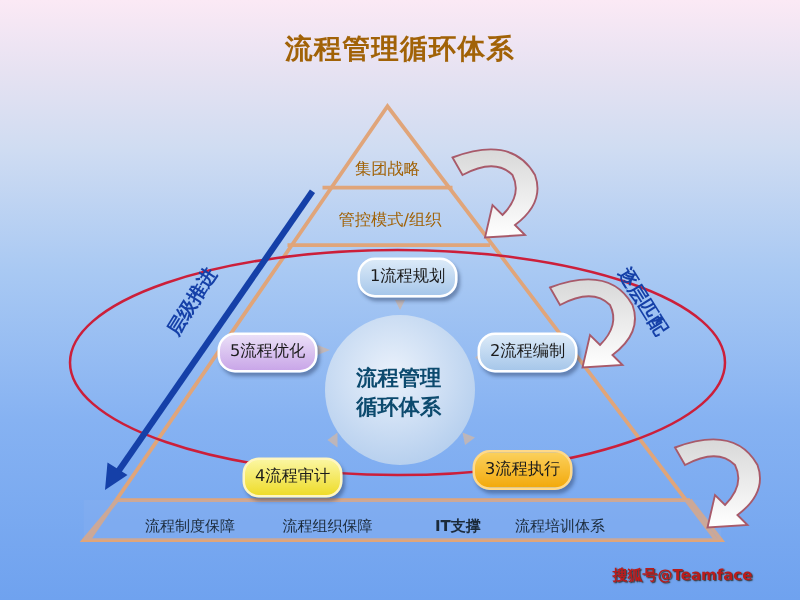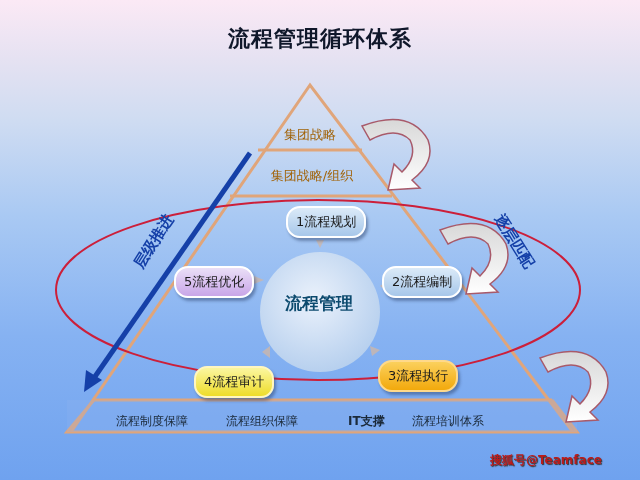--- a/index.html
+++ b/index.html
@@ -3,21 +3,21 @@
 <meta charset="utf-8">
 <style>
   html, body { margin: 0; padding: 0; }
   body {
     width: 640px; height: 480px; overflow: hidden; position: relative;
     font-family: "DejaVu Sans", "Liberation Sans", sans-serif;
     background: linear-gradient(180deg, #fbe9f5 0%, #e6e2f2 12%, #cfdcf2 25%, #a9c9f3 45%, #86b2f2 70%, #6fa2ef 100%);
   }
   .title {
     position: absolute; left: 0; top: 24px; width: 640px; text-align: center;
-    font-size: 22px; font-weight: bold; color: #0f172a; letter-spacing: 1px;
+    font-size: 22px; font-weight: bold; color: #a16207; letter-spacing: 1px;
   }
   svg.diagram { position: absolute; left: 0; top: 0; }
   .tier-label {
     position: absolute; font-size: 13px; color: #a16207; white-space: nowrap;
     transform: translateX(-50%);
   }
   .pill {
     position: absolute; height: 28px; line-height: 28px; padding: 0 8px;
     border-radius: 14px; font-size: 13px; color: #1b1b1b; white-space: nowrap;
     box-shadow: 2px 3px 3px rgba(40,60,100,0.45);
@@ -90,30 +90,31 @@
   </g>
   <g stroke="#a85a6a" stroke-width="1.5" fill="url(#curl)">
     <path d="M440,230 Q488,212 506,244 Q514,266 490,284 L498,292 L466,294 L472,268 L480,276 Q496,260 488,244 Q474,230 448,244 Z"></path>
   </g>
   <g stroke="#a85a6a" stroke-width="1.5" fill="url(#curl)">
     <path d="M540,358 Q588,340 606,372 Q614,394 590,412 L598,420 L566,422 L572,396 L580,404 Q596,388 588,372 Q574,358 548,372 Z"></path>
   </g>
 </svg>
 
 <div class="tier-label" style="left:310px; top:126px;">集团战略</div>
-<div class="tier-label" style="left:312px; top:167px;">集团战略/组织</div>
+<div class="tier-label" style="left:312px; top:167px;">管控模式/组织</div>
 
 <div class="pill blue" style="left:286px; top:206px;">1流程规划</div>
 <div class="pill blue" style="left:382px; top:266px;">2流程编制</div>
 <div class="pill orange" style="left:378px; top:360px;">3流程执行</div>
 <div class="pill yellow" style="left:194px; top:366px;border-radius:13px;">4流程审计</div>
 <div class="pill purple" style="left:174px; top:266px;">5流程优化</div>
 
 <div class="center-text">
   <div>流程管理</div>
+  <div>循环体系</div>
 </div>
 
 <div class="side-text" style="left:124px; top:232px; transform: rotate(-58deg);">层级推进</div>
 <div class="side-text" style="left:484px; top:232px; transform: rotate(58deg);">逐层匹配</div>
 
 <div class="base-label" style="left:116px;">流程制度保障</div>
 <div class="base-label" style="left:226px;">流程组织保障</div>
 <div class="base-label" style="left:348px; font-weight:bold;">IT支撑</div>
 <div class="base-label" style="left:412px;">流程培训体系</div>
 

